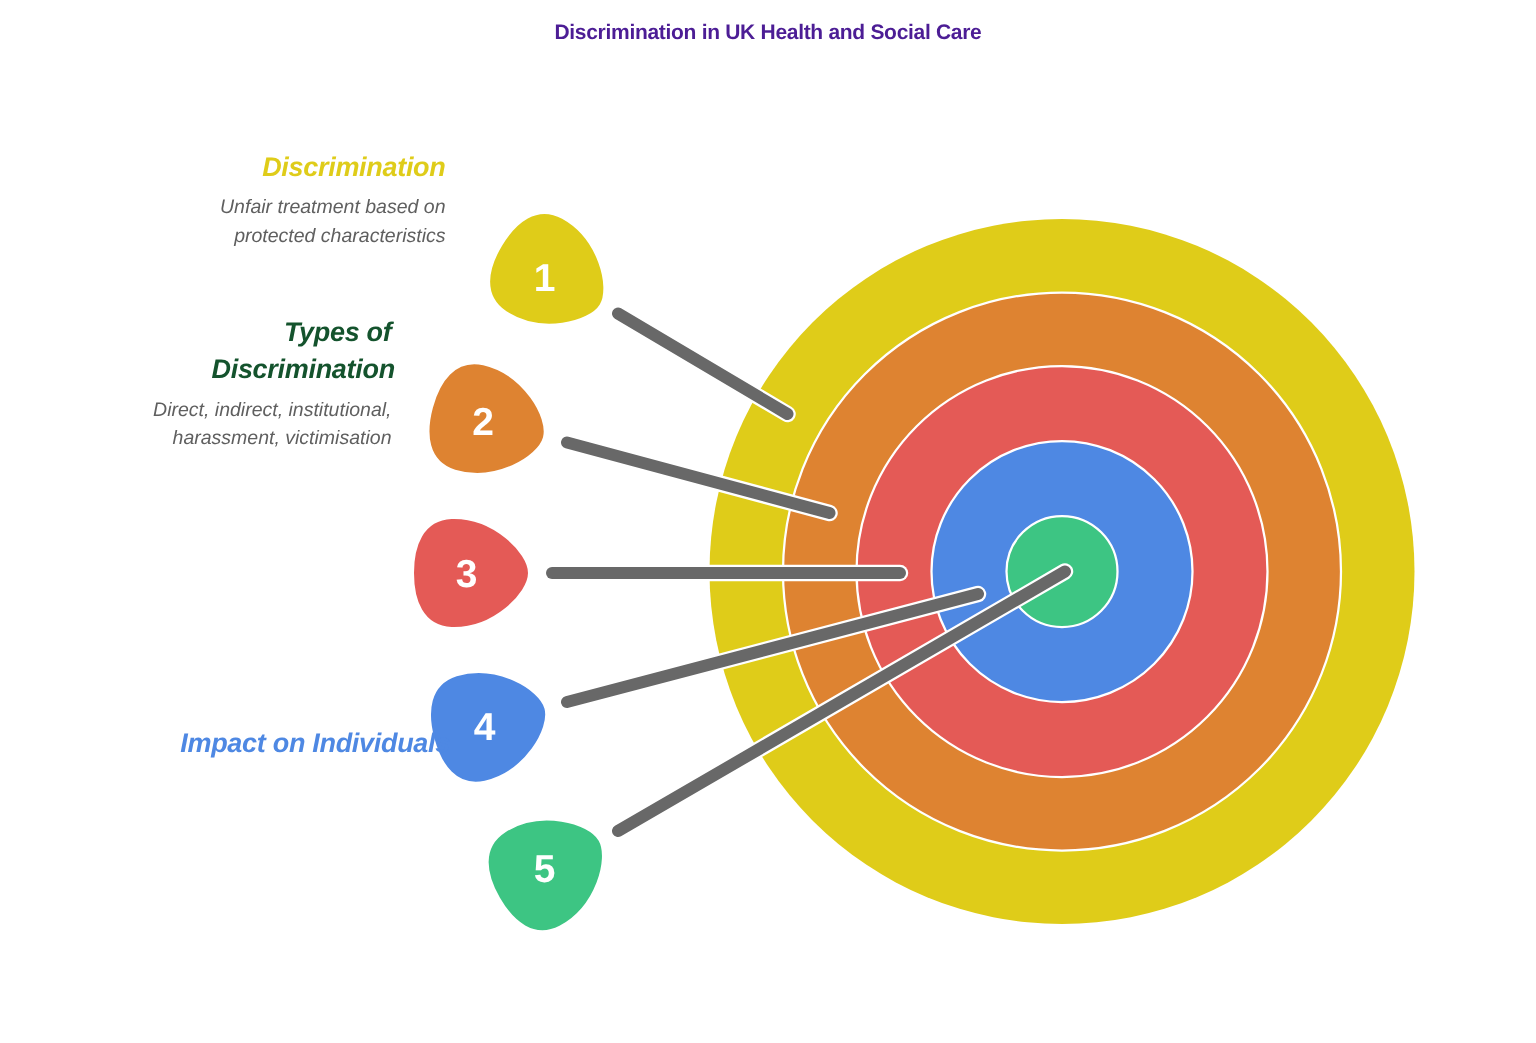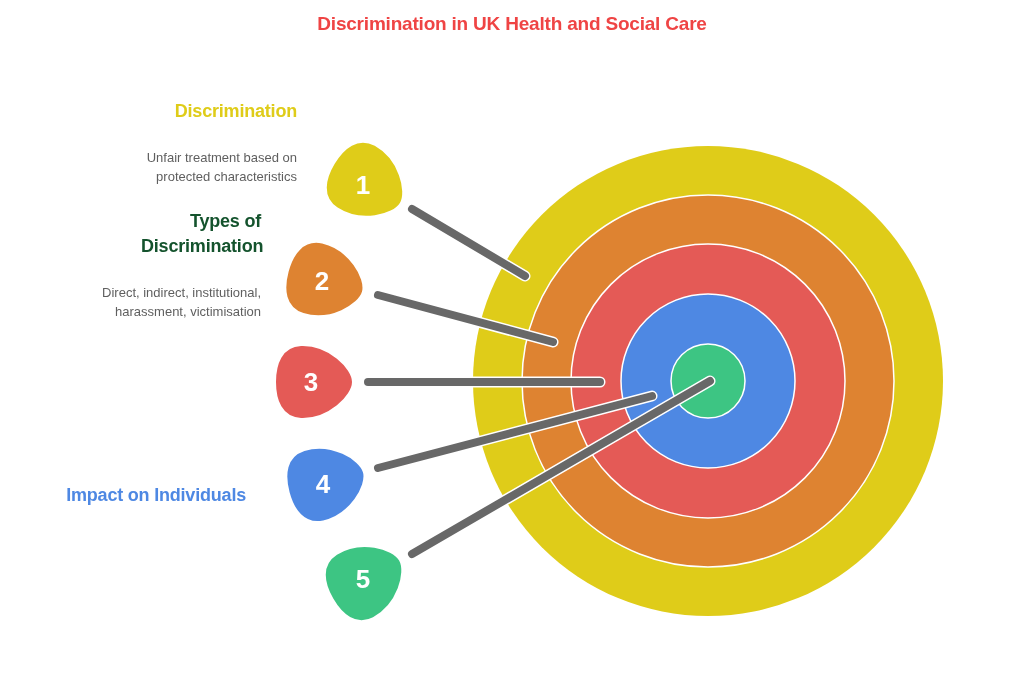--- a/index.html
+++ b/index.html
@@ -1,22 +1,22 @@
 <!DOCTYPE html>
 <html><head>
 <meta charset="utf-8">
 <style>
   html, body { margin: 0; padding: 0; background: #ffffff; }
   body { width: 1024px; height: 695px; position: relative; overflow: hidden;
          font-family: "Liberation Sans", "DejaVu Sans", sans-serif; }
   .title { position: absolute; top: 13px; left: 0; width: 1024px; text-align: center;
-           font-size: 19px; font-weight: bold; color: #ef4444; letter-spacing: -0.2px; }
-  .block { position: absolute; text-align: right; }
+           font-size: 14px; font-weight: bold; color: #4c1d95; letter-spacing: -0.2px; }
+  .block { position: absolute; text-align: right; font-style: italic; }
   .block .heading { font-weight: bold; font-size: 18px; line-height: 25px; letter-spacing: -0.2px; }
-  .block .desc { font-size: 13px; line-height: 19px; color: #5f5f5f; margin-top: 24px; }
+  .block .desc { font-size: 13px; line-height: 19px; color: #5f5f5f; margin-top: 4px; }
   svg.art { position: absolute; left: 0; top: 0; }
   .num { font-family: "Liberation Sans", "DejaVu Sans", sans-serif; font-weight: bold;
          font-size: 26px; fill: #ffffff; }
 </style>
 </head>
 <body>
 
 <div class="title">Discrimination in UK Health and Social Care</div>
 
 <svg class="art" width="1024" height="695" viewBox="0 0 1024 695">
@@ -78,18 +78,18 @@
 </div>
 
 <div class="block" style="right:763px; top:209px; width:220px;">
   <div class="heading" style="color:#14532d; margin-left:100px;">Types of Discrimination</div>
   <div class="desc" style="margin-left:20px;">Direct, indirect, institutional, harassment, victimisation</div>
 </div>
 
 <div class="block" style="right:776px; top:346px; width:200px;">
 </div>
 
-<div class="block" style="right:778px; top:483px; width:220px;">
+<div class="block" style="right:724px; top:483px; width:220px;">
   <div class="heading" style="color:#4e88e3;">Impact on Individuals</div>
 </div>
 
 <div class="block" style="right:727px; top:595px; width:220px;">
 </div>
 
 </body></html>

